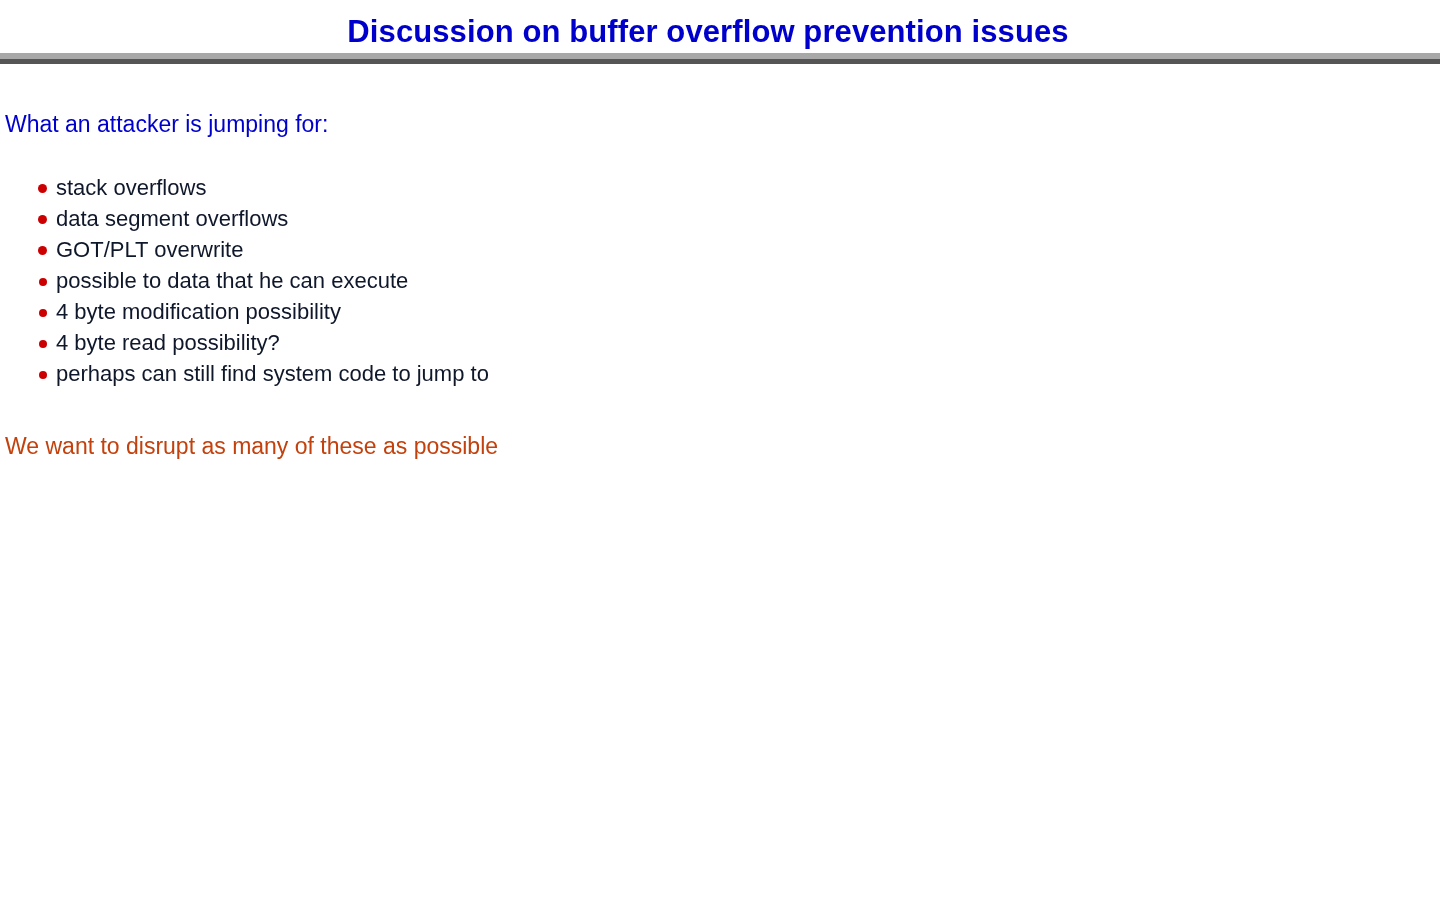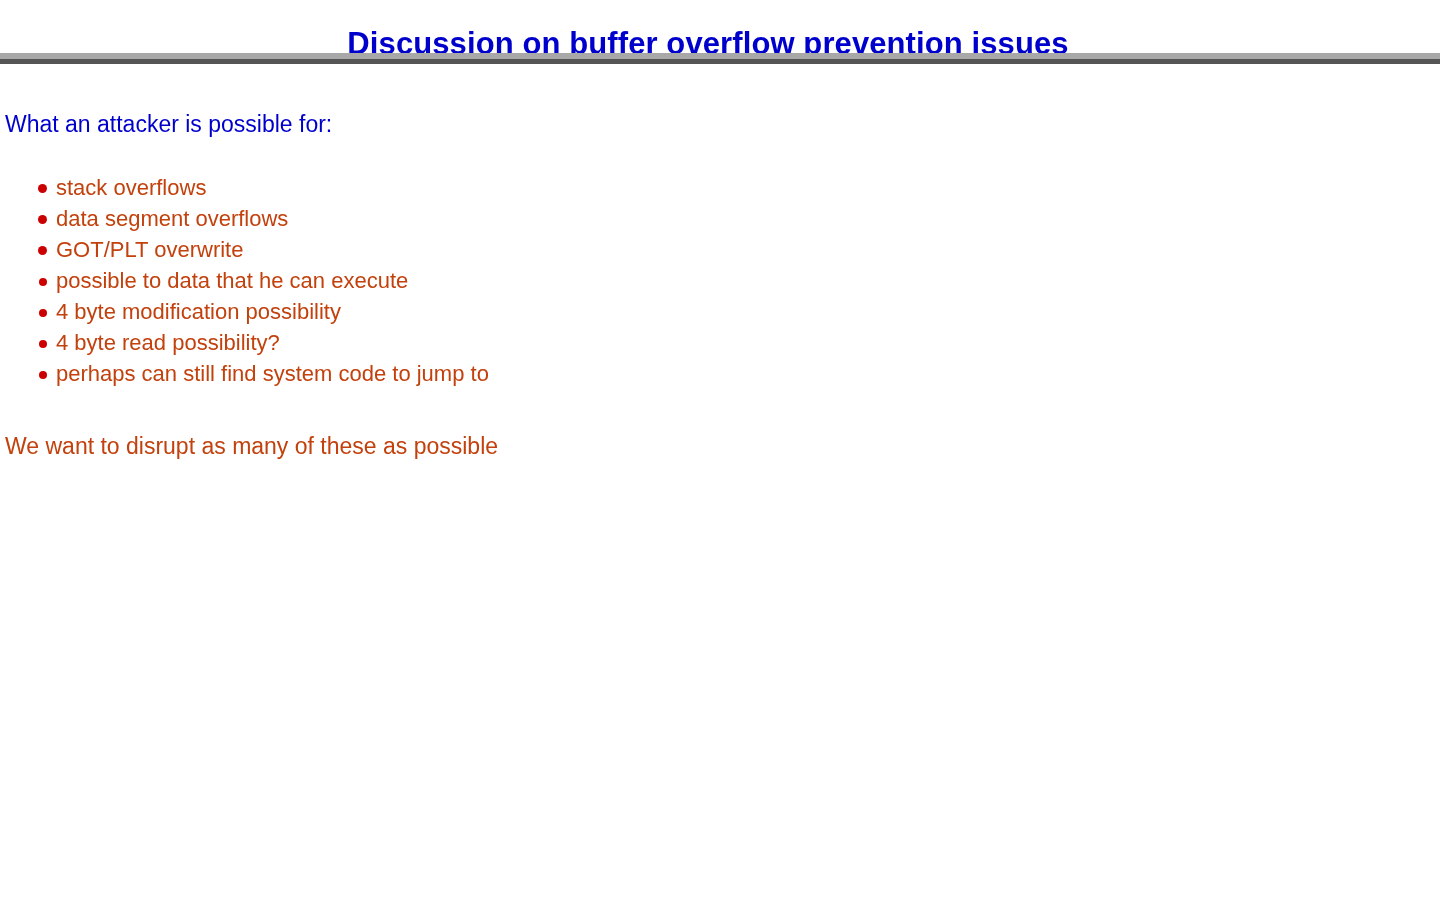--- a/index.html
+++ b/index.html
@@ -23,21 +23,20 @@
     background: #ffffff;
   }
 
   
   .title-bar {
     position: absolute;
     left: 0;
     top: 14px;
     width: 1416px;
     text-align: center;
-    margin-top: 12px;
   }
   .slide-title {
     display: inline-block;
     font-size: 31px;
     font-weight: bold;
     color: #0000cc;
     letter-spacing: 0.1px;
     line-height: 36px;
     white-space: nowrap;
   }
@@ -87,21 +86,21 @@
     width: 1000px;
     margin: 0;
     padding: 0;
     list-style: none;
   }
   .bullet-item {
     position: relative;
     height: 31px;
     padding-left: 56px;
     font-size: 22px;
-    color: #c2410c;
+    color: #0f172a;
     line-height: 31px;
     white-space: nowrap;
   }
   .bullet-dot {
     position: absolute;
     left: 39px;
     top: 13px;
     width: 8px;
     height: 8px;
     border-radius: 50%;
@@ -136,21 +135,21 @@
     <span class="slide-title">Discussion on buffer overflow prevention issues</span>
   </div>
 
   <div class="title-rule">
     <div class="rule-light"></div>
     <div class="rule-dark"></div>
   </div>
 
   <div class="body-area">
 
-    <div class="lead-line">What an attacker is possible for:</div>
+    <div class="lead-line">What an attacker is jumping for:</div>
 
     <ul class="bullet-list">
 
       <li class="bullet-item sz-lg">
         <span class="bullet-dot"></span>
         <span class="bullet-text">stack overflows</span>
       </li>
 
       <li class="bullet-item sz-lg">
         <span class="bullet-dot"></span>

